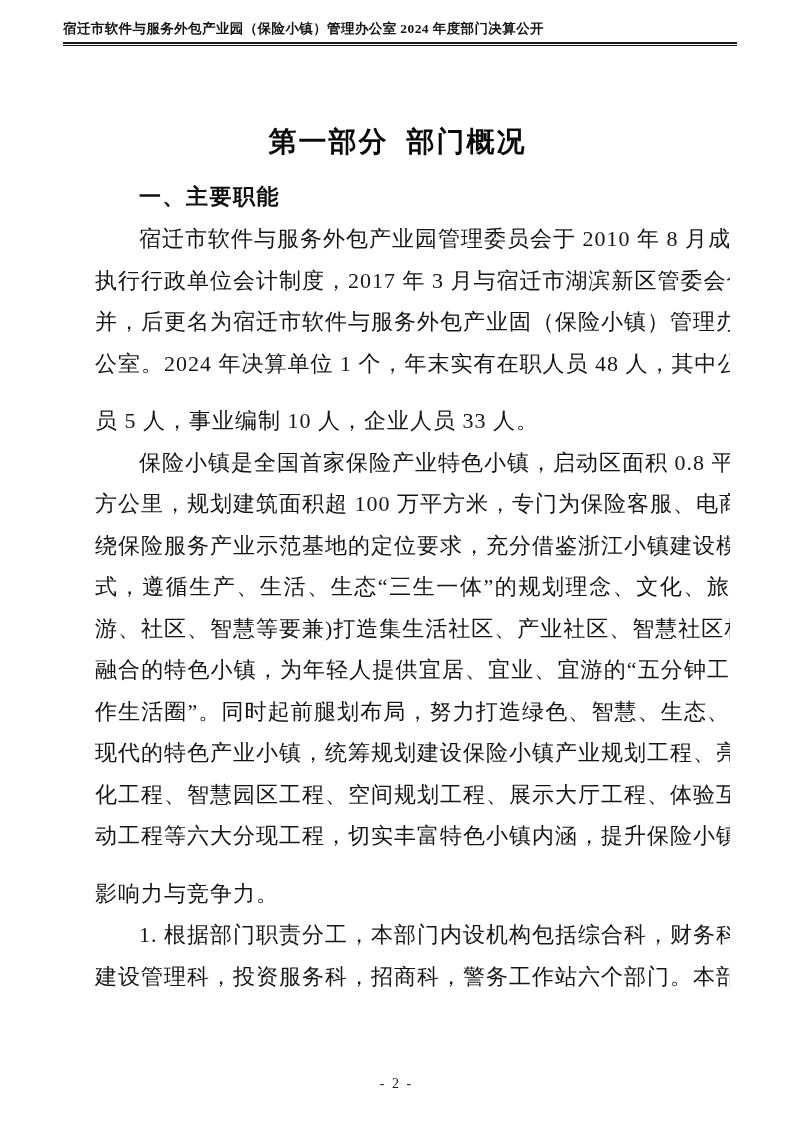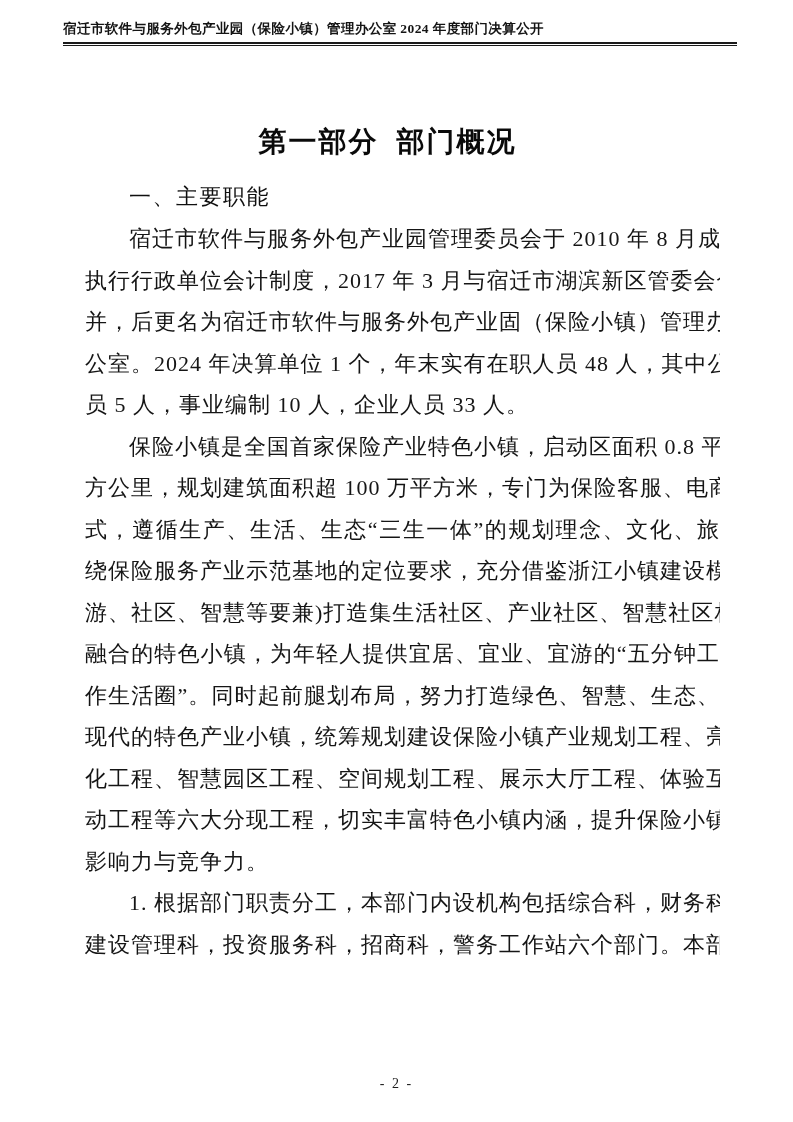--- a/index.html
+++ b/index.html
@@ -26,59 +26,59 @@
     padding-bottom:4px;
     white-space:nowrap;
   }
   .header-rule-thick { height:2px; background:#1a1a1a; }
   .header-rule-gap   { height:1px; background:transparent; }
   .header-rule-thin  { height:1px; background:#1a1a1a; }
 
   
   .content {
     position:absolute;
-    left:85px; top:122px;
+    left:95px; top:122px;
     width:635px;
     font-family:"Liberation Serif","DejaVu Serif",serif;
     color:#151515;
   }
   .doc-title {
     font-family:"Liberation Sans","DejaVu Sans",sans-serif;
     font-weight:bold;
     font-size:28px;
     line-height:40px;
     letter-spacing:2px;
     word-spacing:8px;
     text-align:center;
     margin-left:-30px;   
     color:#0a0a0a;
   }
   .section-heading {
     font-family:"Liberation Sans","DejaVu Sans",sans-serif;
-    font-weight:normal;
+    font-weight:bold;
     font-size:22px;
     line-height:42px;
     letter-spacing:1.5px;
     padding-left:44px;
     margin-top:14px;
     color:#0f0f0f;
   }
   .para { margin:0; }
   .line {
     font-size:22px;
     height:41.5px;
     line-height:41.5px;
     letter-spacing:1px;
     text-align:justify;
     text-align-last:justify;
     overflow:hidden;
     white-space:nowrap;
   }
   .line.first { text-indent:44px; }
-  .line.last  { text-align-last:left; }
+  .line.last  { text-align-last:left;margin-top:16px; }
 
   
   .doc-footer {
     position:absolute;
     left:0; right:0; top:1076px;
     text-align:center;
     font-family:"Liberation Serif","DejaVu Serif",serif;
     font-size:14px;
     letter-spacing:2px;
     color:#1c1c1c;
@@ -103,22 +103,22 @@
         <div class="para">
           <div class="line first">宿迁市软件与服务外包产业园管理委员会于 2010 年 8 月成立，</div>
           <div class="line">执行行政单位会计制度，2017 年 3 月与宿迁市湖滨新区管委会合</div>
           <div class="line">并，后更名为宿迁市软件与服务外包产业固（保险小镇）管理办</div>
           <div class="line">公室。2024 年决算单位 1 个，年末实有在职人员 48 人，其中公务</div>
           <div class="line last">员 5 人，事业编制 10 人，企业人员 33 人。</div>
         </div>
         <div class="para">
           <div class="line first">保险小镇是全国首家保险产业特色小镇，启动区面积 0.8 平</div>
           <div class="line">方公里，规划建筑面积超 100 万平方米，专门为保险客服、电商、</div>
+          <div class="line">绕保险服务产业示范基地的定位要求，充分借鉴浙江小镇建设模</div>
           <div class="line">式，遵循生产、生活、生态“三生一体”的规划理念、文化、旅</div>
-          <div class="line">绕保险服务产业示范基地的定位要求，充分借鉴浙江小镇建设模</div>
           <div class="line">游、社区、智慧等要兼)打造集生活社区、产业社区、智慧社区相</div>
           <div class="line">融合的特色小镇，为年轻人提供宜居、宜业、宜游的“五分钟工</div>
           <div class="line">作生活圈”。同时起前腿划布局，努力打造绿色、智慧、生态、</div>
           <div class="line">现代的特色产业小镇，统筹规划建设保险小镇产业规划工程、亮</div>
           <div class="line">化工程、智慧园区工程、空间规划工程、展示大厅工程、体验互</div>
           <div class="line">动工程等六大分现工程，切实丰富特色小镇内涵，提升保险小镇</div>
           <div class="line last">影响力与竞争力。</div>
         </div>
         <div class="para">
           <div class="line first">1. 根据部门职责分工，本部门内设机构包括综合科，财务科，</div>

